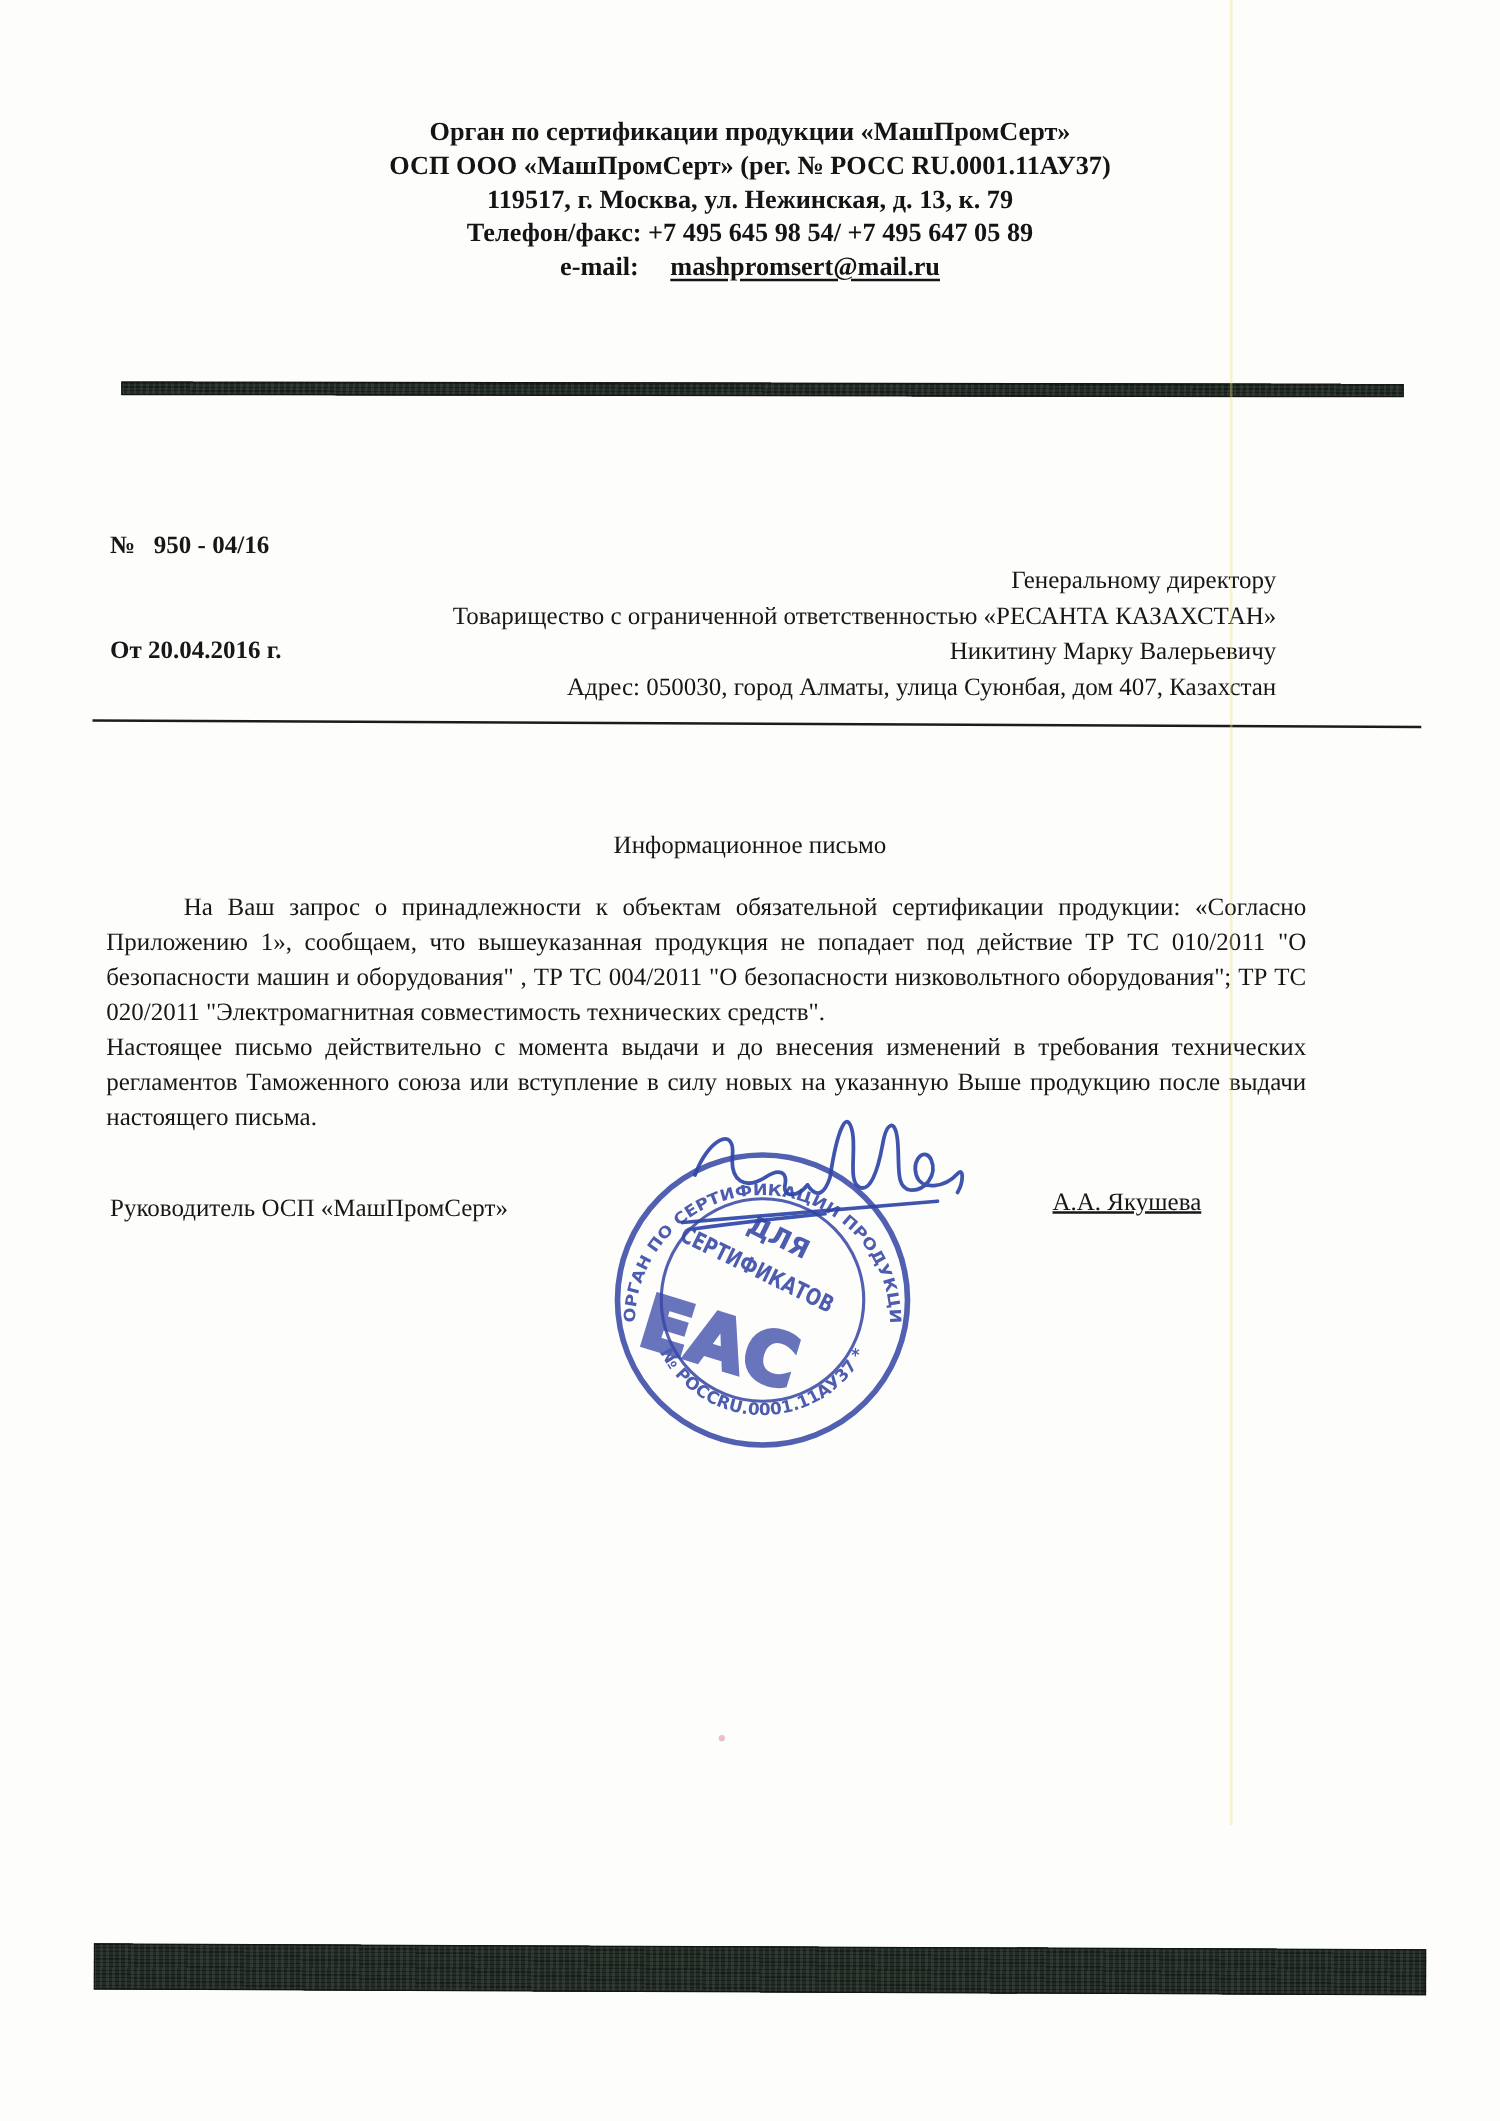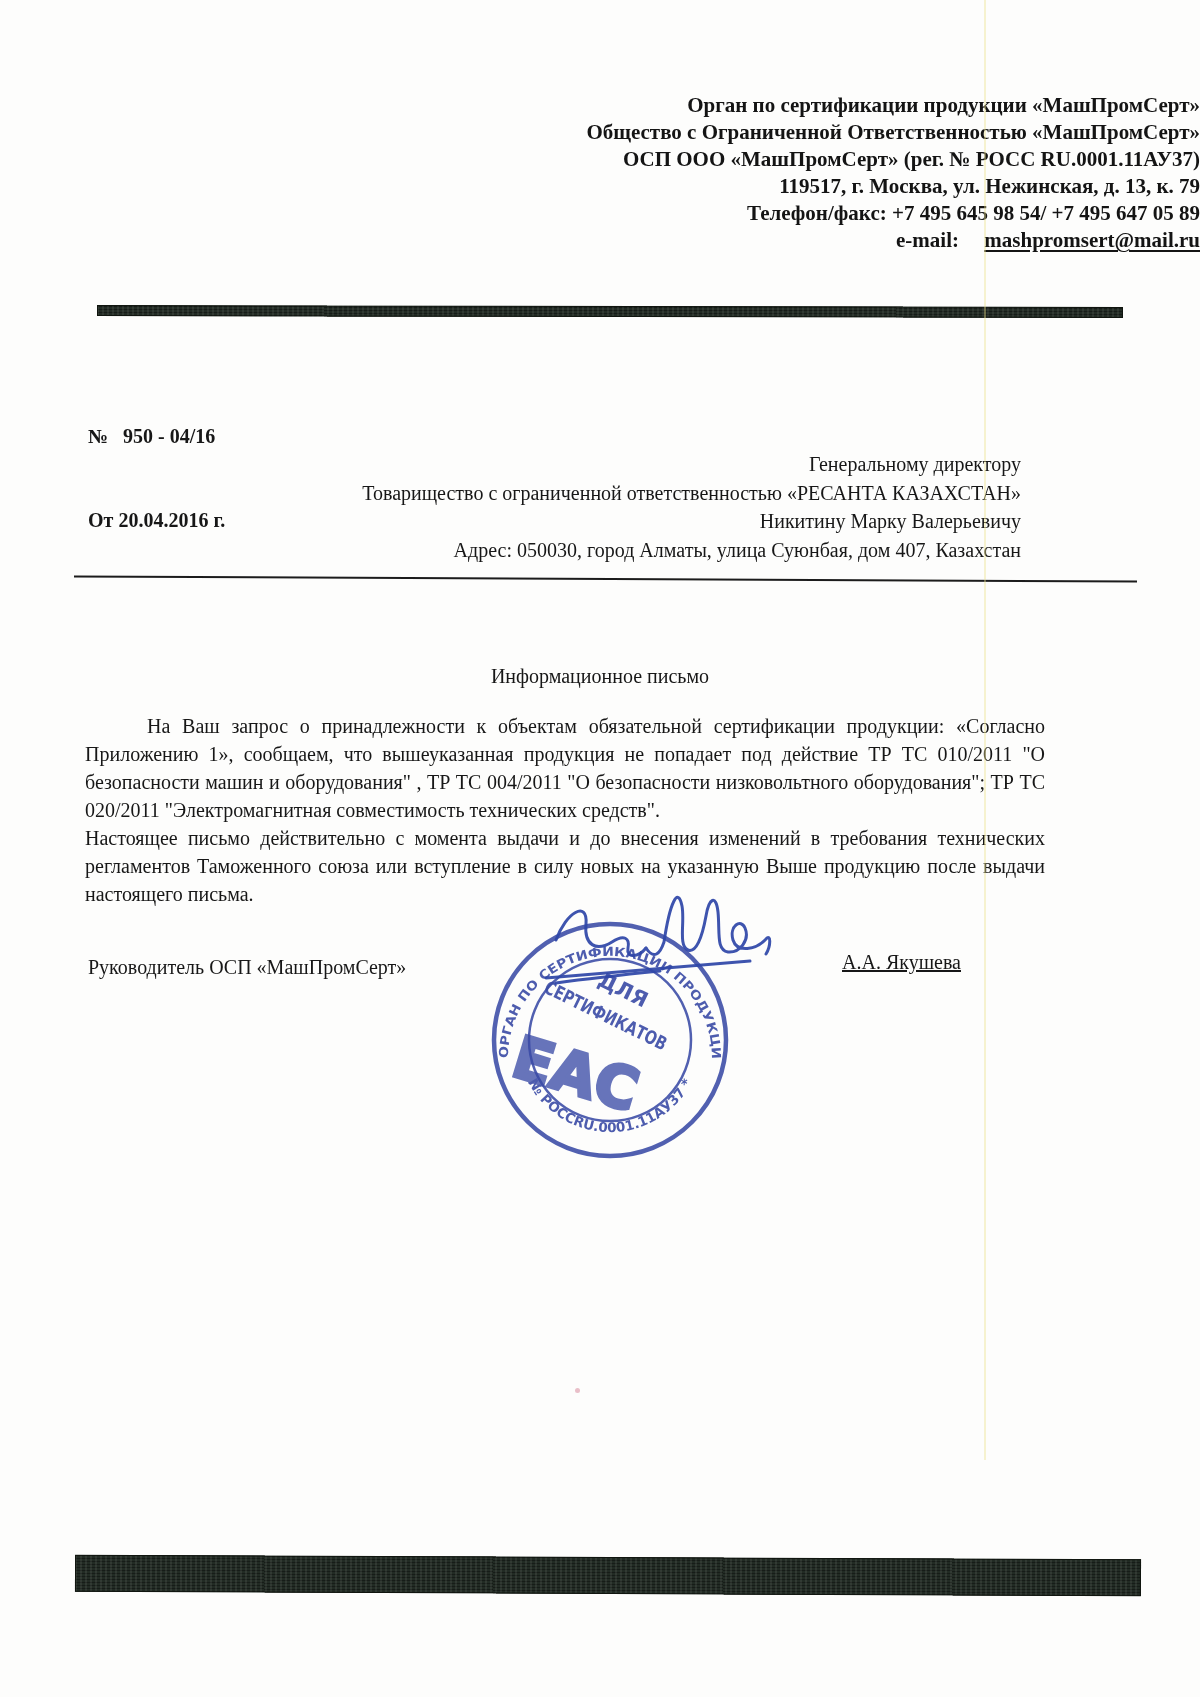--- a/index.html
+++ b/index.html
@@ -3,21 +3,21 @@
 <meta charset="utf-8">
 <style>
   html,body{margin:0;padding:0;}
   body{
     width:1200px;height:1697px;position:relative;background:#fdfdfc;
     font-family:"Liberation Serif", serif;color:#171717;overflow:hidden;
   }
   .abs{position:absolute;}
   
   .letterhead{
-    left:0;top:92px;width:1200px;text-align:right;
+    left:0;top:92px;width:1200px;text-align:center;
     font-weight:bold;font-size:21px;line-height:27px;color:#141414;
   }
   .letterhead .email-underline{text-decoration:underline;text-underline-offset:3px;margin-left:20px;}
   
   .bar{
     background-color:#222b24;
     background-image:
       repeating-linear-gradient(90deg, rgba(255,255,255,0.07) 0 2px, rgba(0,0,0,0) 2px 5px),
       repeating-linear-gradient(0deg, rgba(0,0,0,0.35) 0 1px, rgba(0,0,0,0) 1px 3px);
     box-shadow:0 0 0 1px #10150f inset;
@@ -44,21 +44,20 @@
   .autograph-box{left:530px;top:850px;width:320px;height:160px;}
   
   .scan-line{left:984px;top:0;width:2px;height:1460px;background:rgba(235,224,140,0.4);}
   .pink-speck{left:575px;top:1388px;width:5px;height:5px;border-radius:50%;background:rgba(214,130,150,0.5);}
 </style>
 </head>
 <body>
 
 <div class="abs letterhead">
   <div>Орган по сертификации продукции «МашПромСерт»</div>
-  <div>Общество с Ограниченной Ответственностью  «МашПромСерт»</div>
   <div>ОСП ООО «МашПромСерт» (рег. № РОСС RU.0001.11АУ37)</div>
   <div>119517, г. Москва, ул. Нежинская, д. 13, к. 79</div>
   <div>Телефон/факс: +7 495 645 98 54/ +7 495 647 05 89</div>
   <div><span>e-mail: </span><span class="email-underline">mashpromsert@mail.ru</span></div>
 </div>
 
 <div class="abs bar bar-top"></div>
 
 <div class="abs ref">
   <div>№   950 - 04/16</div>

